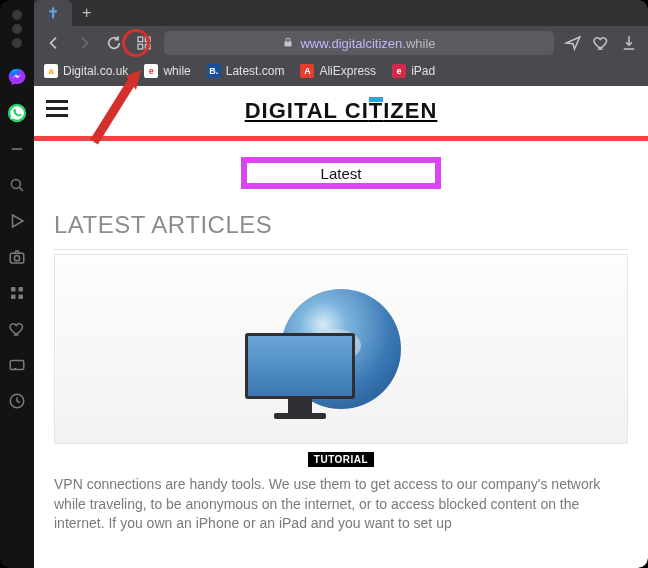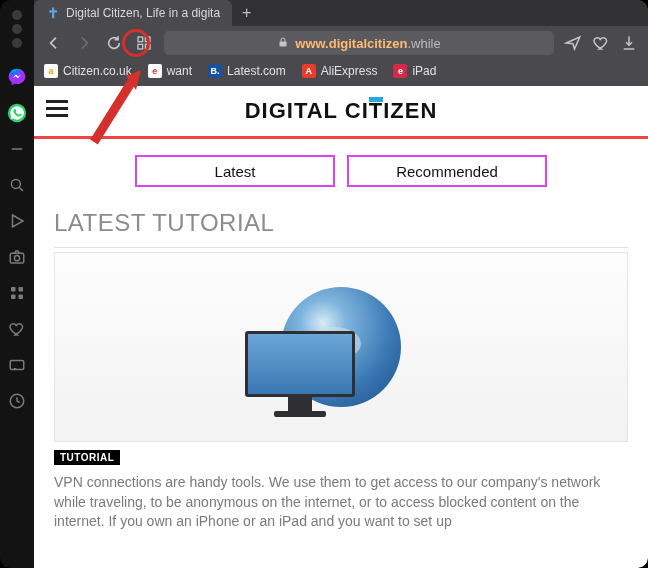--- a/index.html
+++ b/index.html
@@ -18,55 +18,55 @@
   .tab .favicon { width:14px; height:14px; color:#5aa3e6; display:flex; align-items:center; justify-content:center; font-size:14px; font-weight:bold; }
   .newtab { color:#c0c0c3; padding:0 10px; cursor:pointer; }
 
   .toolbar { height:34px; background:#4a4a4e; display:flex; align-items:center; gap:10px; padding:0 10px; position:relative; }
   .navbtn { width:20px; height:20px; display:flex; align-items:center; justify-content:center; color:#c5c5c8; }
   .navbtn.dim { color:#6d6d71; }
   .navbtn svg { width:16px; height:16px; }
   .reload-highlight { position:absolute; left:88px; top:3px; width:28px; height:28px; border:3px solid #d4302c; border-radius:50%; z-index:5; pointer-events:none; }
   .urlfield { flex:1; height:24px; background:#5b5b5f; border-radius:5px; display:flex; align-items:center; padding:0 8px; gap:6px; color:#dedee1; font-size:13px; justify-content:center; }
   .urlfield .lock { color:#c5c5c8; }
-  .urlfield .domain { color:#fdba74; font-weight:700; }
+  .urlfield .domain { color:#c4b5fd; font-weight:400; }
   .urlfield .path { color:#bcbcbf; }
   .righticons { display:flex; gap:10px; color:#c5c5c8; }
   .righticons .ri { width:18px; height:18px; display:flex; align-items:center; justify-content:center; }
 
   .bookmarks { height:26px; background:#4a4a4e; display:flex; align-items:center; gap:16px; padding:2px 10px 6px 10px; font-size:12px; color:#e1e1e3; }
   .bkm { display:flex; align-items:center; gap:5px; cursor:pointer; }
   .bkfav { width:14px; height:14px; border-radius:2px; display:flex; align-items:center; justify-content:center; font-size:9px; font-weight:bold; color:#fff; }
 
   .viewport { flex:1; background:#fff; overflow:hidden; position:relative; display:flex; flex-direction:column; }
-  .page-header { display:flex; align-items:center; justify-content:center; padding:12px 10px; position:relative; border-bottom:3px solid #ef4444; }
+  .page-header { display:flex; align-items:center; justify-content:center; padding:12px 10px; position:relative; border-bottom:5px solid #ef4444;text-decoration:underline; }
   .hamburger { position:absolute; left:12px; top:14px; display:flex; flex-direction:column; gap:4px; }
   .hamburger span { width:22px; height:3px; background:#222; }
   .logo { font-weight:700; letter-spacing:1px; font-size:22px; color:#111; }
   .logo .accent-t { position:relative; }
   .logo .accent-t::before { content:""; position:absolute; left:0; right:0; top:-1px; height:5px; background:#2aa7df; }
 
   .pillrow { display:flex; justify-content:center; gap:12px; padding:16px 20px; }
-  .pill { width:200px; height:32px; border:2px solid #d946ef; display:flex; align-items:center; justify-content:center; font-size:15px; color:#111; background:#fff; cursor:pointer; }
+  .pill { width:200px; height:32px; border:6px solid #d946ef; display:flex; align-items:center; justify-content:center; font-size:15px; color:#111; background:#fff; cursor:pointer; }
 
   .section-heading { padding:6px 20px 10px; color:#8c8c8c; font-size:24px; font-weight:300; letter-spacing:0.5px; }
   .hr { height:1px; background:#e0e0e0; margin:0 20px 4px; }
 
   .article { padding:0 20px; }
   .hero { width:100%; height:190px; background:linear-gradient(#fdfdfd,#f2f2f2); border:1px solid #e6e6e6; display:flex; align-items:center; justify-content:center; }
   .globe-wrap { position:relative; }
   .globe { width:120px; height:120px; border-radius:50%; background:radial-gradient(circle at 35% 30%, #d9ecf7 0%, #7fb6de 20%, #3a78b4 60%, #1d4f86 100%); position:relative; }
   .globe .continent { position:absolute; width:50px; height:32px; left:30px; top:40px; background:#cddfe9; border-radius:40% 55% 50% 50%; opacity:.6; }
   .monitor { position:absolute; left:-36px; top:44px; }
   .screen { width:110px; height:66px; background:linear-gradient(#6aa6d6,#3a77b2); border:3px solid #2f2f33; border-radius:3px; }
   .stand { width:24px; height:14px; background:#2f2f33; margin:0 auto; }
   .base  { width:52px; height:6px; background:#2f2f33; margin:0 auto; border-radius:2px; }
 
   .article-title { background:#3b2f68; color:#fff; font-weight:300; font-size:19px; padding:8px 10px; line-height:1.25; }
-  .byline { display:flex; align-items:center; gap:8px; padding:8px 0 4px; font-size:13px; color:#6a6a6a; }
+  .byline { display:flex; align-items:center; gap:8px; padding:8px 0 4px; font-size:13px; color:#6a6a6a;flex-direction:column; }
   .badge { background:#000; color:#fff; font-size:10px; font-weight:700; padding:2px 6px; letter-spacing:.5px; }
   .excerpt { font-size:14px; color:#7a7a7a; line-height:1.4; padding-top:4px; }
 
   .arrow-annot { position:absolute; left:42px; top:70px; z-index:30; pointer-events:none; }
   .arrow-annot svg { width:70px; height:90px; }
 
   .content-wrap { position:relative; }
 </style>
 </head>
 <body>
@@ -153,21 +153,20 @@
     <div class="arrow-annot">
       <svg viewBox="0 0 70 90">
           <path d="M58 8 L18 72" stroke="#d4302c" stroke-width="9" fill="none"></path>
           <polygon points="65,0 50,6 60,20" fill="#d4302c"></polygon>
         </svg>
     </div>
 
     <div class="titlebar">
       <div class="tab">
         <span class="favicon">✝</span>
-        <span>Digital Citizen, Life in a digita</span>
       </div>
       <div class="newtab">+</div>
     </div>
 
     <div class="toolbar">
       <div class="navbtn">
           <svg viewBox="0 0 24 24" fill="none" stroke="currentColor" stroke-width="2.5">
             <polyline points="15,4 7,12 15,20"></polyline>
           </svg>
         </div>
@@ -216,25 +215,25 @@
               <line x1="5" y1="20" x2="19" y2="20"></line>
             </svg>
           </div>
       </div>
     </div>
 
     <div class="bookmarks">
 
     <div class="bkm">
           <div class="bkfav" style="background: rgb(255, 255, 255); color: rgb(255, 153, 0);">a</div>
-          <span>Citizen.co.uk</span>
+          <span>Digital.co.uk</span>
         </div>
         <div class="bkm">
           <div class="bkfav" style="background: rgb(255, 255, 255); color: rgb(230, 50, 56);">e</div>
-          <span>want</span>
+          <span>while</span>
         </div>
         <div class="bkm">
           <div class="bkfav" style="background: rgb(26, 79, 160); color: rgb(255, 255, 255);">B.</div>
           <span>Latest.com</span>
         </div>
         <div class="bkm">
           <div class="bkfav" style="background: rgb(230, 61, 46); color: rgb(255, 255, 255);">A</div>
           <span>AliExpress</span>
         </div>
         <div class="bkm">
@@ -250,24 +249,23 @@
             <span></span>
             <span></span>
           </div>
         <div class="logo">
           <span>DIGITAL CI</span><span class="accent-t">T</span><span>IZEN</span>
         </div>
       </div>
 
       <div class="pillrow">
         <div class="pill">Latest</div>
-        <div class="pill">Recommended</div>
-      </div>
-
-      <div class="section-heading">LATEST TUTORIAL</div>
+      </div>
+
+      <div class="section-heading">LATEST ARTICLES</div>
       <div class="hr"></div>
 
       <div class="article">
         <div class="hero">
           <div class="globe-wrap">
             <div class="globe">
                 <div class="continent"></div>
               </div>
             <div class="monitor">
                 <div class="screen"></div>

